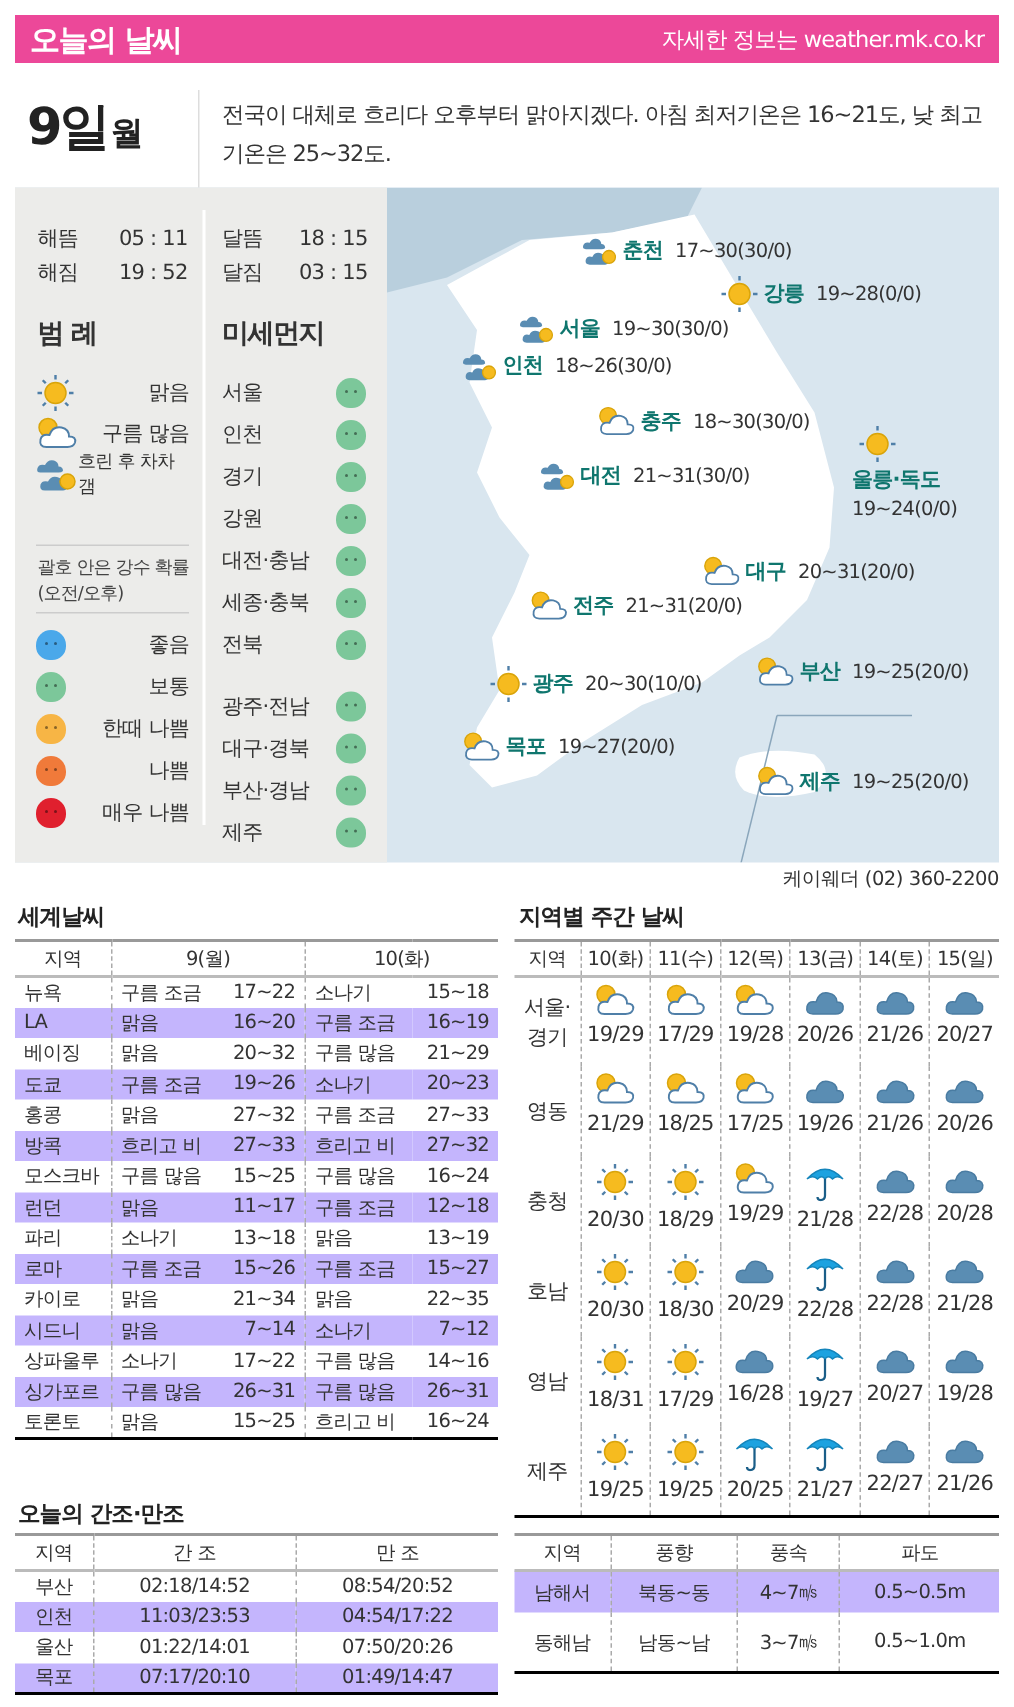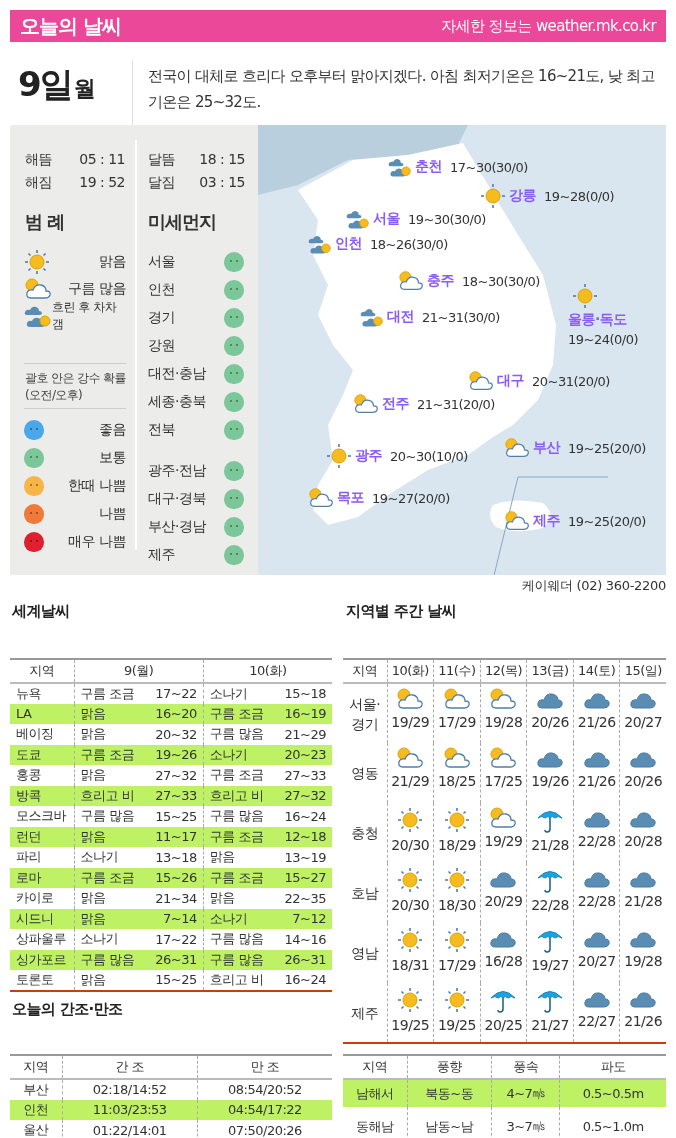--- a/index.html
+++ b/index.html
@@ -21,31 +21,31 @@
   .sm { font-size: 14px; color: #333; letter-spacing: -0.5px; }
   .sec-title { font-size: 18px; font-weight: bold; color: #333; letter-spacing: -1px; }
   .legend-row { display: flex; align-items: center; justify-content: space-between; height: 27px; }
   .face { width: 20px; height: 20px; border-radius: 50% 50% 46% 46%; position: relative; display: inline-block; }
   .face::before, .face::after { content: ""; position: absolute; top: 8px; width: 2px; height: 2px; background: rgba(0,0,0,0.45); border-radius: 50%; }
   .face::before { left: 6px; } .face::after { right: 6px; }
   .hr-thin { height: 1px; background: #ccc; }
   
   .map-area { left: 258px; top: 125px; width: 408px; height: 450px; overflow: hidden; }
   .city { position: absolute; display: flex; align-items: center; white-space: nowrap; }
-  .city-name { font-weight: bold; font-size: 14px; color: #8b5cf6; margin-left: 3px; letter-spacing: -0.5px; }
+  .city-name { font-weight: bold; font-size: 14px; color: #0f766e; margin-left: 3px; letter-spacing: -0.5px; }
   .city-temp { font-size: 13px; color: #333; margin-left: 8px; letter-spacing: -0.5px; }
   .credit { right: 10px; top: 577px; font-size: 13px; color: #333; letter-spacing: -0.3px; }
   
   .tbl-title { font-size: 15px; font-weight: bold; color: #222; letter-spacing: -0.6px; }
   table { border-collapse: collapse; font-size: 13px; color: #333; letter-spacing: -0.5px; }
   th { font-weight: normal; height: 24px; border-top: 2px solid #999; border-bottom: 2px solid #bbb; }
   td { height: 20.5px; }
   .dl { border-left: 1px dashed #aaa; }
-  .shade td { background: #bef264; }
-  .tbl-bottom { border-bottom: 2px solid #c2410c; margin-top: 32px; }
+  .shade td { background: #c4b5fd; }
+  .tbl-bottom { border-bottom: 2px solid #000000; }
   .r { text-align: right; padding-right: 6px; }
   .l { text-align: left; padding-left: 6px; }
   .c { text-align: center; }
   .wk td { height: 60px; vertical-align: top; text-align: center; padding-top: 4px; }
   .wk .temp { font-size: 14px; display: block; margin-top: 4px; }
   .wk .rg { text-align: center; vertical-align: middle; padding-top: 0; font-size: 14px; line-height: 20px; }
   svg { display: inline-block; vertical-align: middle; }
 </style>
 </head>
 <body>

